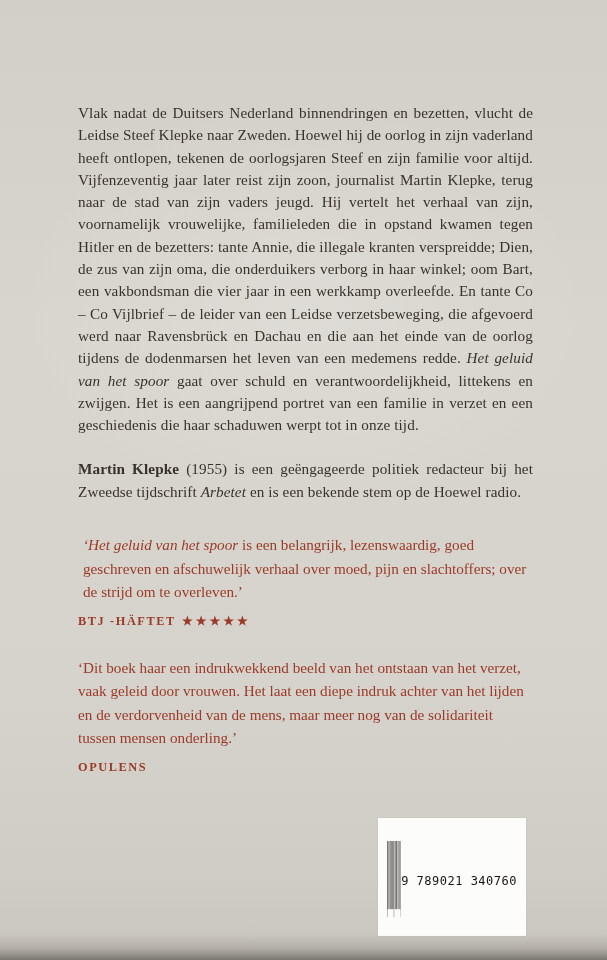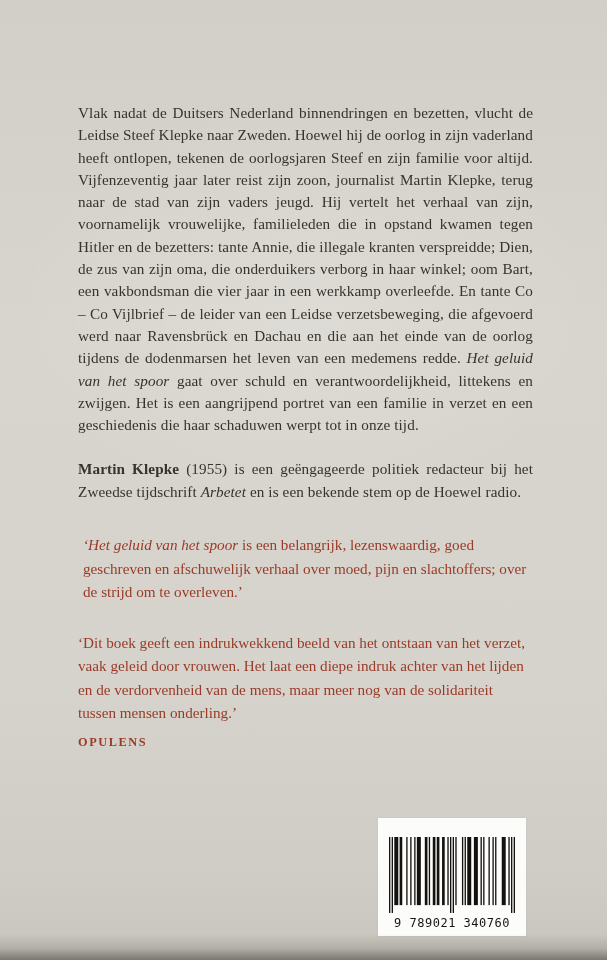--- a/index.html
+++ b/index.html
@@ -76,21 +76,21 @@
   }
   .barcode-box {
     position: absolute;
     right: 81px;
     bottom: 24px;
     width: 148px;
     height: 118px;
     background: #fcfcfa;
     box-sizing: border-box;
     display: flex;
-    flex-direction: column;
+    flex-direction: row;
     align-items: center;
     justify-content: flex-end;
     padding: 10px 9px 6px 9px;
     box-shadow: 0 0 1px rgba(0,0,0,0.15);
   }
   .barcode-bars {
     width: 126px;
     height: 76px;
     display: block;
   }
@@ -116,24 +116,25 @@
 <div class="page">
 
   <main class="content">
 
     <p class="synopsis"><span>Vlak nadat de Duitsers Nederland binnendringen en bezetten, vlucht de Leidse Steef Klepke naar Zweden. Hoewel hij de oorlog in zijn vaderland heeft ontlopen, tekenen de oorlogsjaren Steef en zijn familie voor altijd. Vijfenzeventig jaar later reist zijn zoon, journalist Martin Klepke, terug naar de stad van zijn vaders jeugd. Hij vertelt het verhaal van zijn, voornamelijk vrouwelijke, familieleden die in opstand kwamen tegen Hitler en de bezetters: tante Annie, die illegale kranten verspreidde; Dien, de zus van zijn oma, die onderduikers verborg in haar winkel; oom Bart, een vakbondsman die vier jaar in een werkkamp overleefde. En tante Co – Co Vijlbrief – de leider van een Leidse verzetsbeweging, die afgevoerd werd naar Ravensbrück en Dachau en die aan het einde van de oorlog tijdens de dodenmarsen het leven van een medemens redde. </span><em>Het geluid van het spoor</em><span> gaat over schuld en verantwoordelijkheid, littekens en zwijgen. Het is een aangrijpend portret van een familie in verzet en een geschiedenis die haar schaduwen werpt tot in onze tijd.</span></p>
 
     <p class="bio"><strong>Martin Klepke</strong><span> (1955) is een geëngageerde politiek redacteur bij het Zweedse tijdschrift </span><em>Arbetet</em><span> en is een bekende stem op de Hoewel radio.</span></p>
 
     <div class="review review-1">
       <p class="quote"><em>‘Het geluid van het spoor</em><span> is een belangrijk, lezenswaardig, goed geschreven en afschuwelijk verhaal over moed, pijn en slachtoffers; over de strijd om te overleven.’</span></p>
+      <p class="attribution"><span class="source">BTJ -HÄFTET</span><span class="stars">★★★★★</span></p>
     </div>
 
     <div class="review review-2">
-      <p class="quote">‘Dit boek geeft een indrukwekkend beeld van het ontstaan van het verzet, vaak geleid door vrouwen. Het laat een diepe indruk achter van het lijden en de verdorvenheid van de mens, maar meer nog van de solidariteit tussen mensen onderling.’</p>
+      <p class="quote">‘Dit boek haar een indrukwekkend beeld van het ontstaan van het verzet, vaak geleid door vrouwen. Het laat een diepe indruk achter van het lijden en de verdorvenheid van de mens, maar meer nog van de solidariteit tussen mensen onderling.’</p>
       <p class="attribution"><span class="source">OPULENS</span></p>
     </div>
 
   </main>
 
 
   <div class="barcode-box">
     <svg class="barcode-bars" viewBox="0 0 95 58" preserveAspectRatio="none" xmlns="http://www.w3.org/2000/svg" fill="#14120f">
       <rect x="0" y="0" width="1" height="58"></rect>
       <rect x="2" y="0" width="1" height="58"></rect>

